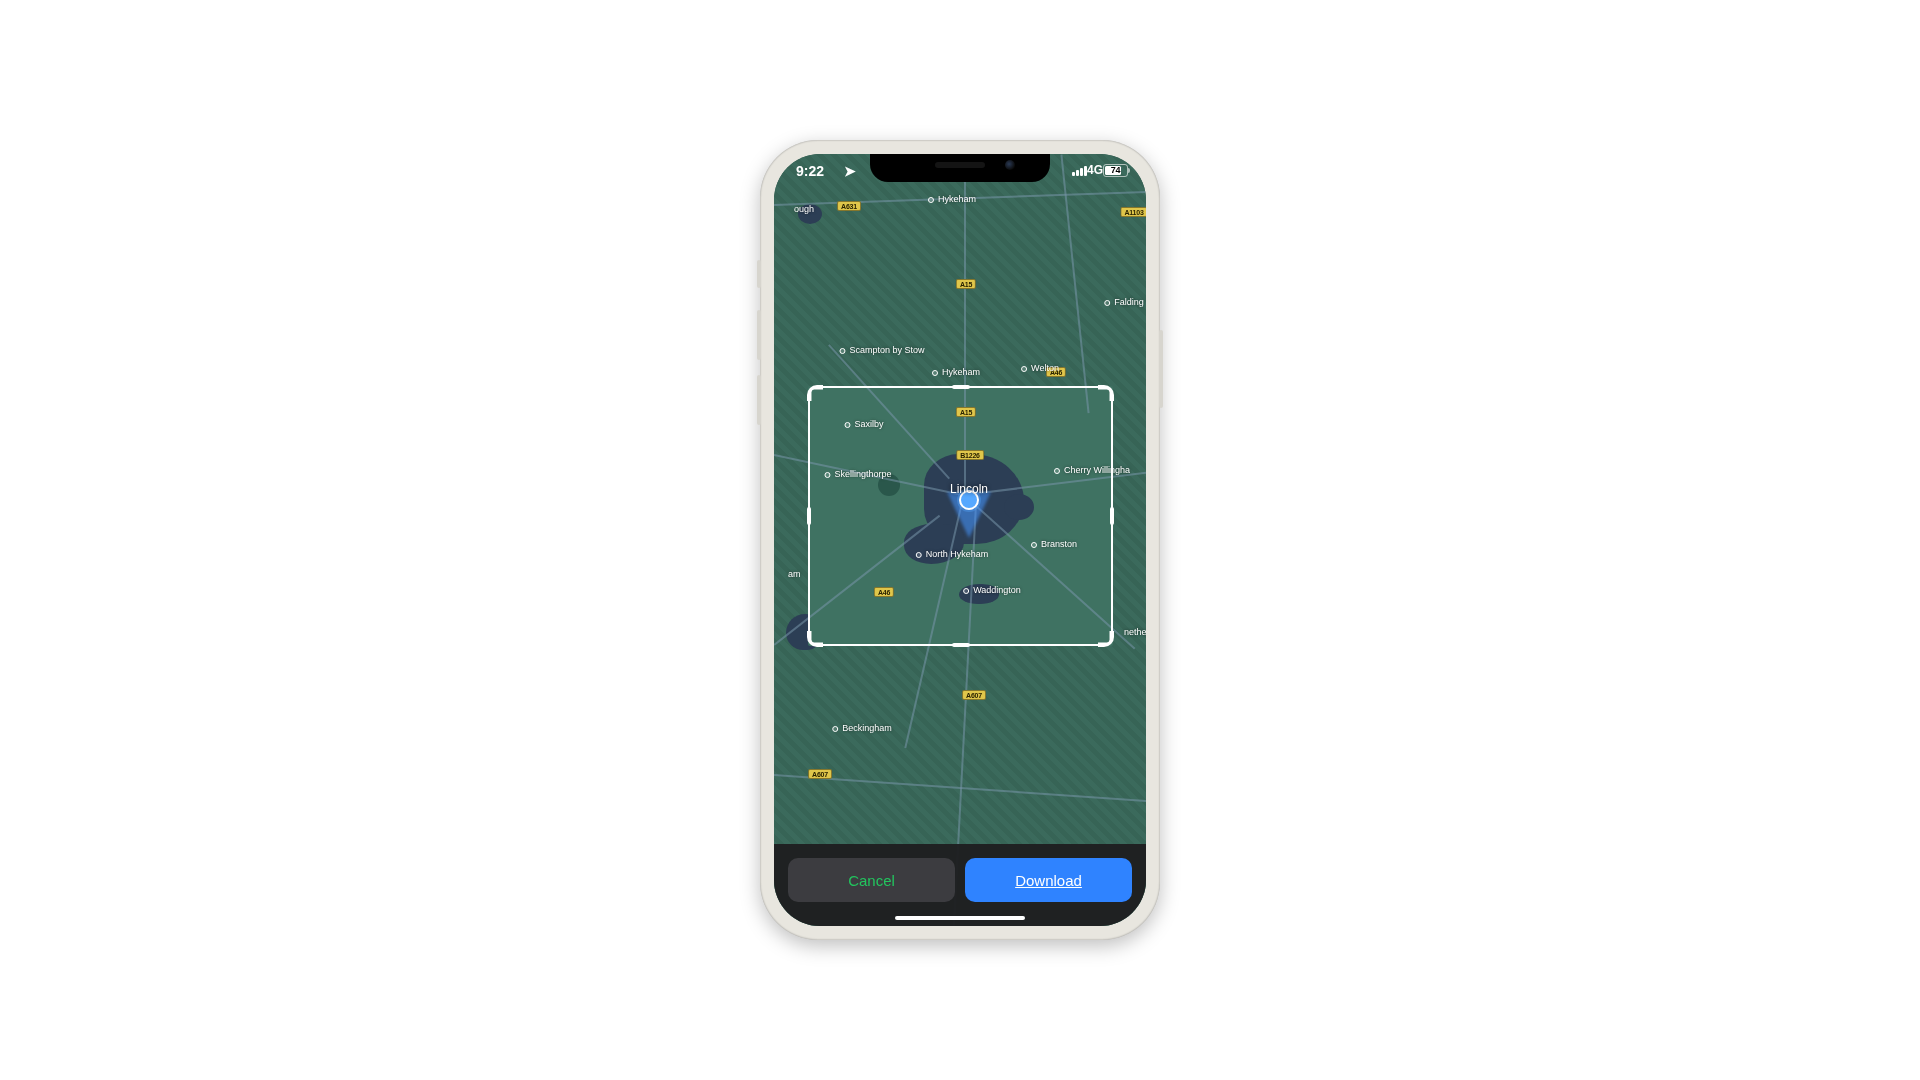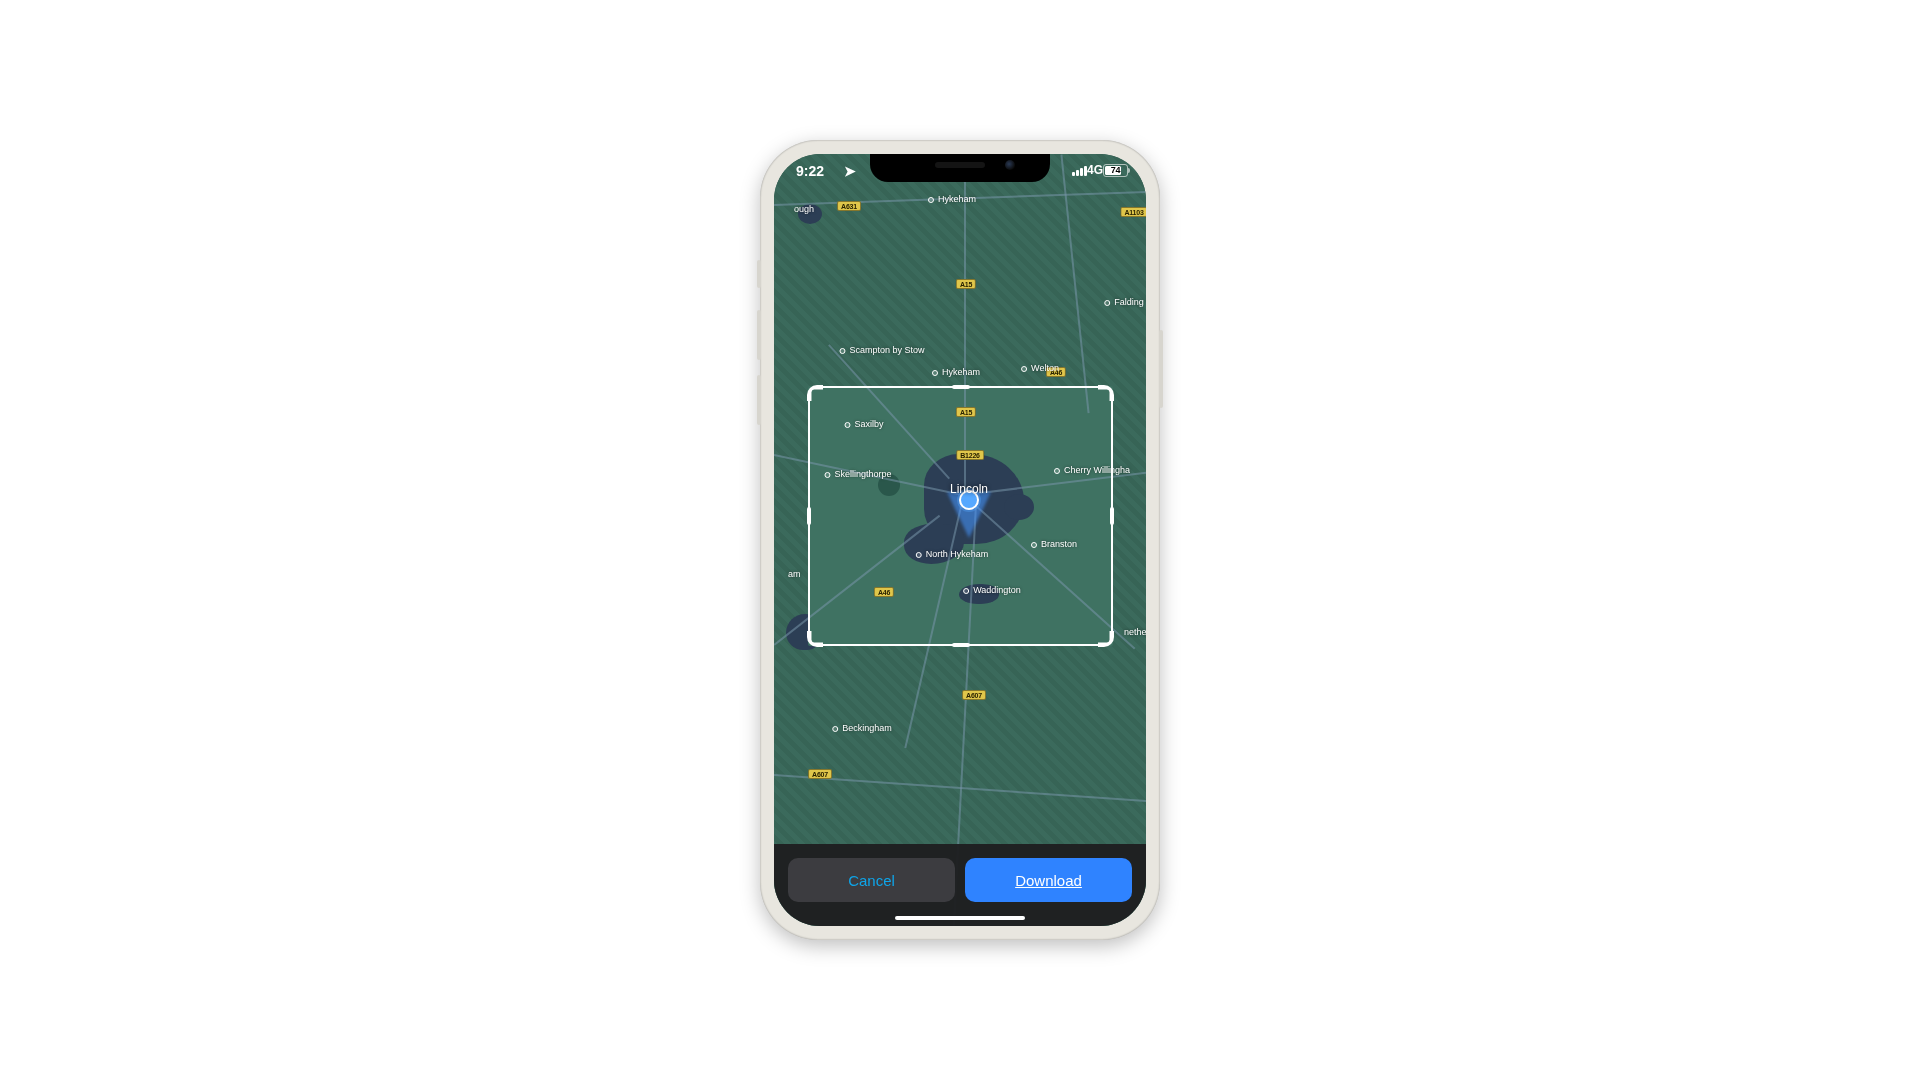--- a/index.html
+++ b/index.html
@@ -282,21 +282,21 @@
   }
   .sheet button {
     flex: 1;
     height: 44px;
     border: none;
     border-radius: 10px;
     font-size: 15px;
     font-weight: 500;
     cursor: pointer;
   }
-  .sheet .cancel { background: #3c3c40; color: #0ea5e9; }
+  .sheet .cancel { background: #3c3c40; color: #22c55e; }
   .sheet .download { background: #2f83ff; color: #fff; text-decoration: underline; }
 
   .home-ind {
     position: absolute;
     bottom: 6px;
     left: 50%;
     transform: translateX(-50%);
     width: 130px; height: 4px;
     border-radius: 3px;
     background: #fff;

